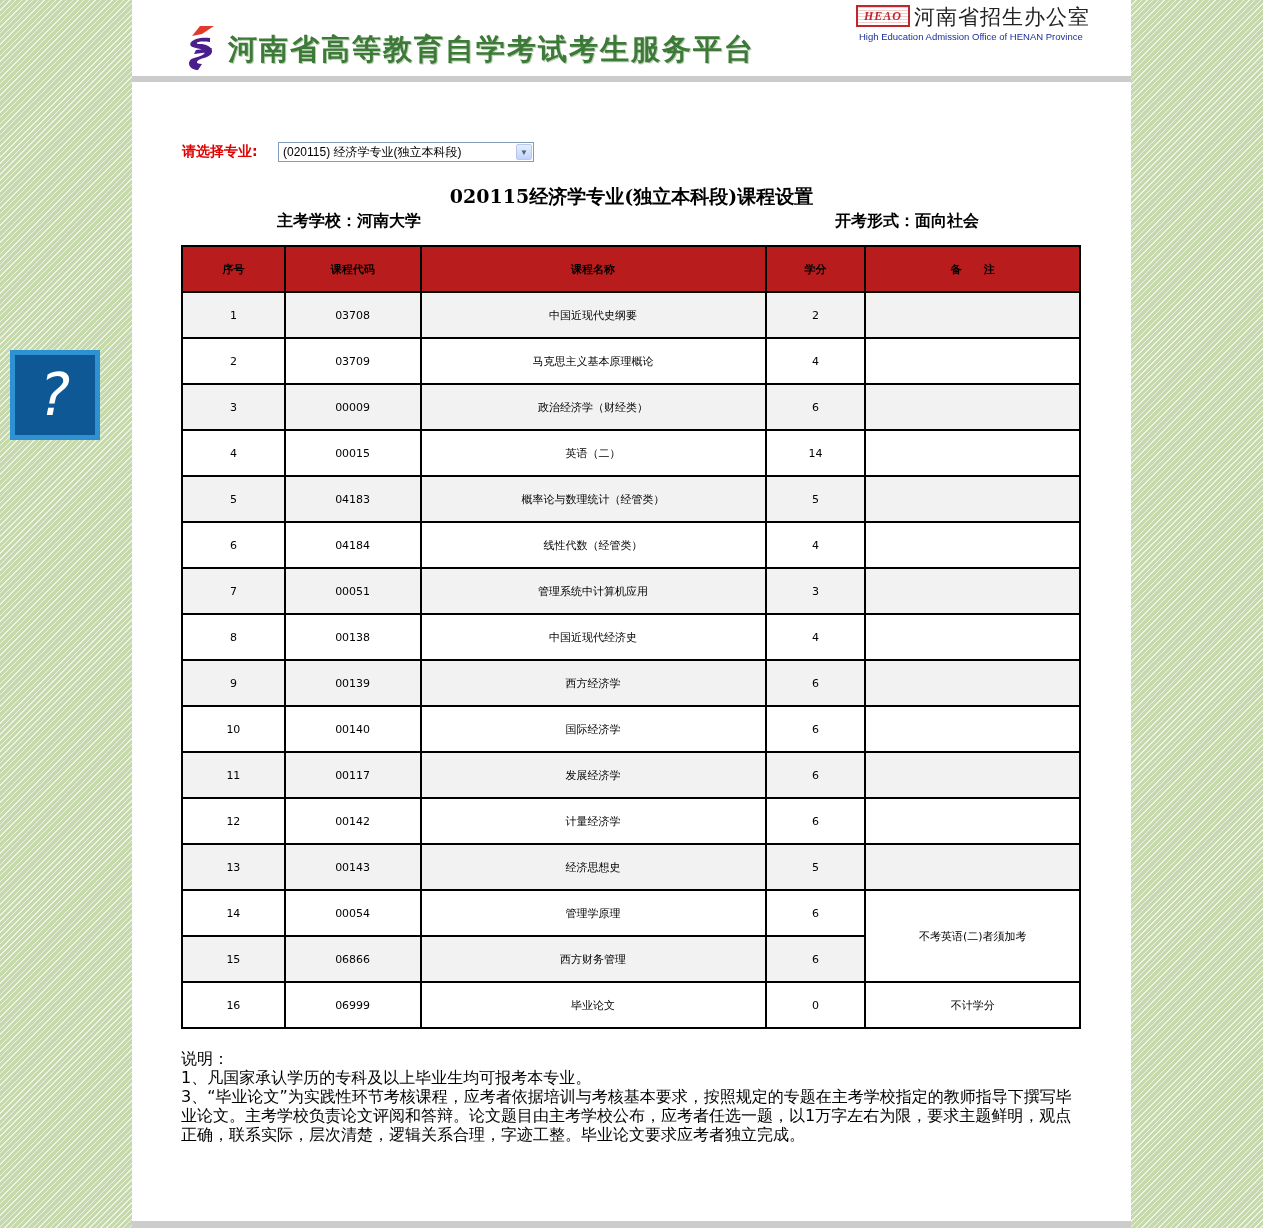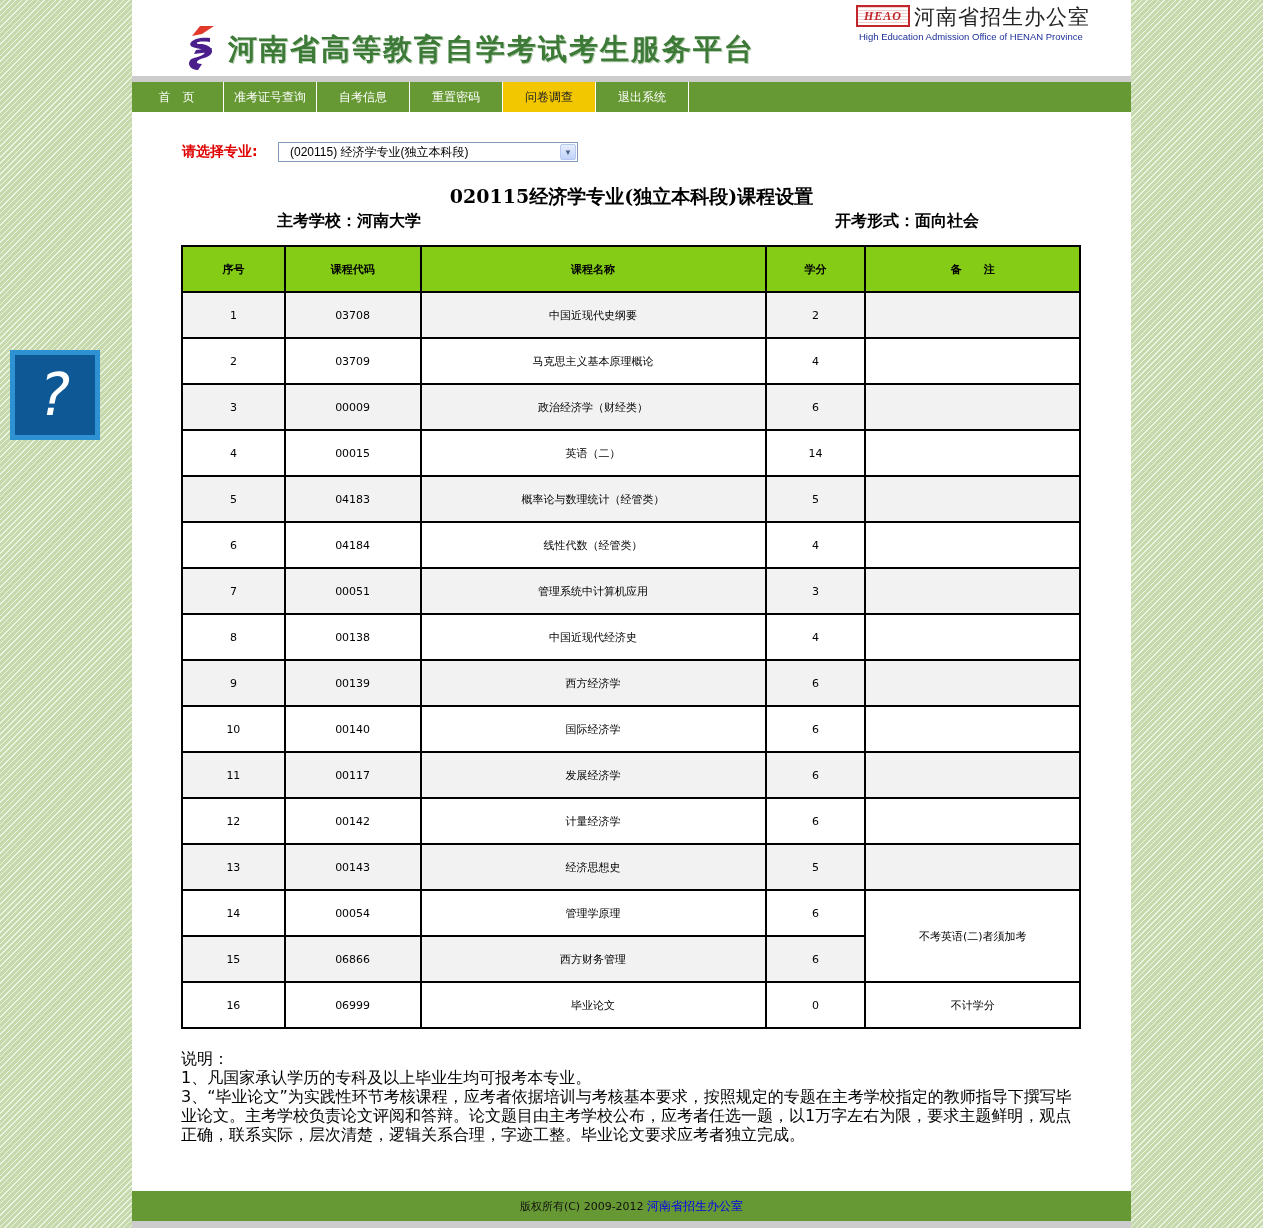--- a/index.html
+++ b/index.html
@@ -47,22 +47,22 @@
     .nav-item {
       width: 93px; height: 30px; border-right: 1px solid #fff;
       color: #fff; font-size: 12px; text-align: center; line-height: 30px; cursor: pointer;
     }
     .nav-item.active { background: #f2c700; color: #222; }
     .nav-item.first { width: 92px; letter-spacing: 12px; text-indent: 10px; }
     
     #major-select-row { position: absolute; left: 50px; top: 142px; display: flex; align-items: center; }
     #major-label { color: #e00000; font-weight: bold; font-size: 14px; width: 96px; }
     #major-select {
-      width: 300px; height: 20px; border: 1px solid #7f9db9; background: #fff;
-      position: relative; font-size: 12px; line-height: 18px; padding-left: 11px; color: #000;
+      width: 256px; height: 20px; border: 1px solid #7f9db9; background: #fff;
+      position: relative; font-size: 12px; line-height: 18px; padding-left: 4px; color: #000;
       font-family: "Liberation Sans", "DejaVu Sans", sans-serif;
     }
     #major-select .arrow {
       position: absolute; right: 1px; top: 1px; width: 16px; height: 16px;
       background: linear-gradient(#e6eefc, #c1d3fb); border: 1px solid #b7c9ef; border-radius: 2px;
       color: #4d6185; font-size: 8px; text-align: center; line-height: 15px;
     }
     
     #plan-title {
       position: absolute; left: 0; width: 999px; top: 184px; text-align: center;
@@ -78,21 +78,21 @@
       margin-left: 17px;
     }
     
     #course-table {
       position: absolute; left: 49px; top: 245px; width: 900px;
       border-collapse: collapse; border: 2px solid #000;
     }
     #course-table th, #course-table td {
       border: 2px solid #000; text-align: center; height: 46px; font-size: 11px;
     }
-    #course-table th { font-weight: bold; background: #84cc16; }
+    #course-table th { font-weight: bold; background: #b91c1c; }
     #course-table tr.odd td { background: #f2f2f2; }
     #course-table tr.even td { background: #fff; }
     #course-table td.note { background: #fff !important; }
     
     #notes {
       position: absolute; left: 49px; top: 1049px; width: 900px;
       font-size: 16px; line-height: 19px;
     }
     
     #footer {
@@ -128,28 +128,20 @@
     </svg>
     <div id="site-title">河南省高等教育自学考试考生服务平台</div>
     <div id="office-logo">
       <div id="office-badge">HEAO</div>
       <div id="office-name">河南省招生办公室</div>
       <div id="office-en">High Education Admission Office of HENAN Province</div>
     </div>
   </div>
 
   <div id="nav-top-bar"></div>
-  <div id="nav">
-    <div class="nav-item first">首页</div>
-    <div class="nav-item">准考证号查询</div>
-    <div class="nav-item">自考信息</div>
-    <div class="nav-item">重置密码</div>
-    <div class="nav-item active">问卷调查</div>
-    <div class="nav-item">退出系统</div>
-  </div>
 
   <div id="major-select-row">
     <span id="major-label">请选择专业:</span>
     <div id="major-select">
       <span>(020115) 经济学专业(独立本科段)</span>
       <span class="arrow">▼</span>
     </div>
   </div>
 
   <div id="plan-title">020115经济学专业(独立本科段)课程设置</div>
@@ -287,17 +279,14 @@
       </tr>
     </tbody>
   </table>
 
   <div id="notes">
     <div>说明：</div>
     <div> 1、凡国家承认学历的专科及以上毕业生均可报考本专业。</div>
     <div>3、“毕业论文”为实践性环节考核课程，应考者依据培训与考核基本要求，按照规定的专题在主考学校指定的教师指导下撰写毕业论文。主考学校负责论文评阅和答辩。论文题目由主考学校公布，应考者任选一题，以1万字左右为限，要求主题鲜明，观点正确，联系实际，层次清楚，逻辑关系合理，字迹工整。毕业论文要求应考者独立完成。</div>
   </div>
 
-  <div id="footer">
-    <span>版权所有(C) 2009-2012 </span><a href="#">河南省招生办公室</a>
-  </div>
   <div id="footer-bottom"></div>
 </div>
 
 </body></html>

